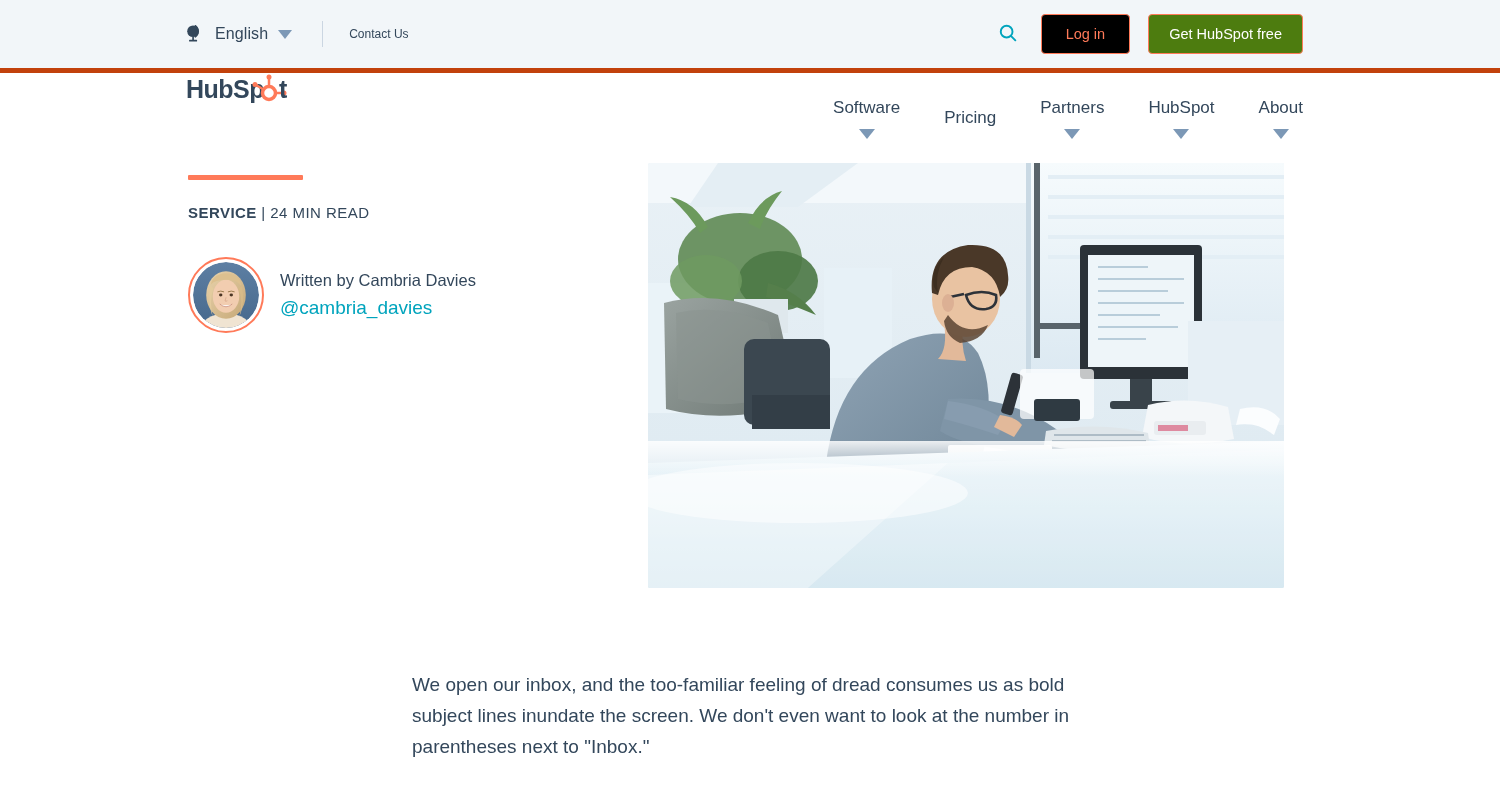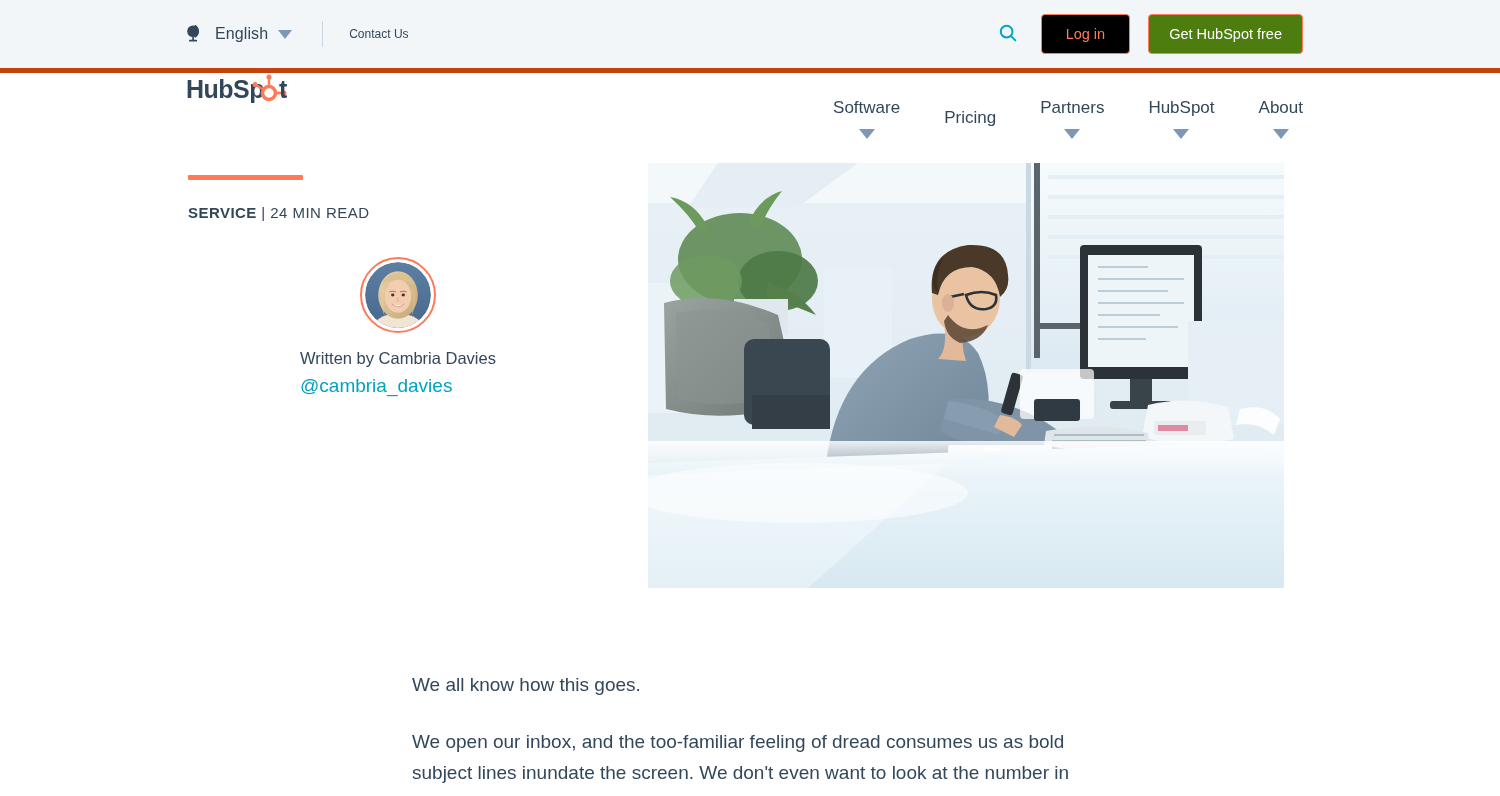--- a/index.html
+++ b/index.html
@@ -167,21 +167,20 @@
     line-height: 1.42;
     font-weight: normal;
     color: #33475b;
     margin: 0 0 72px 0;
     letter-spacing: -.2px;
   }
   .author-row {
     display: flex;
     align-items: center;
     gap: 16px;
-    flex-direction: column;
   }
   .avatar-ring {
     width: 76px;
     height: 76px;
     border-radius: 50%;
     border: 2.5px solid #ff7a59;
     padding: 3px;
     box-sizing: border-box;
     flex: none;
   }
@@ -498,15 +497,14 @@
       <path d="M0 300 L636 278 L636 425 L0 425Z" fill="url(#deskG)"></path>
       <path d="M0 312 L300 300 L160 425 L0 425Z" fill="#ffffff" opacity=".45"></path>
       <path d="M300 300 L636 286 L636 425 L160 425Z" fill="#ffffff" opacity=".18"></path>
       <ellipse cx="150" cy="330" rx="170" ry="30" fill="#ffffff" opacity=".5"></ellipse>
       <rect x="0" y="278" width="636" height="36" fill="url(#glowG)"></rect>
     </svg>
   </div>
 </div>
 
 <div class="article-body">
-  <p>We all know how this goes.</p>
   <p>We open our inbox, and the too-familiar feeling of dread consumes us as bold subject lines inundate the screen. We don't even want to look at the number in parentheses next to "Inbox."</p>
 </div>
 
 </body></html>

